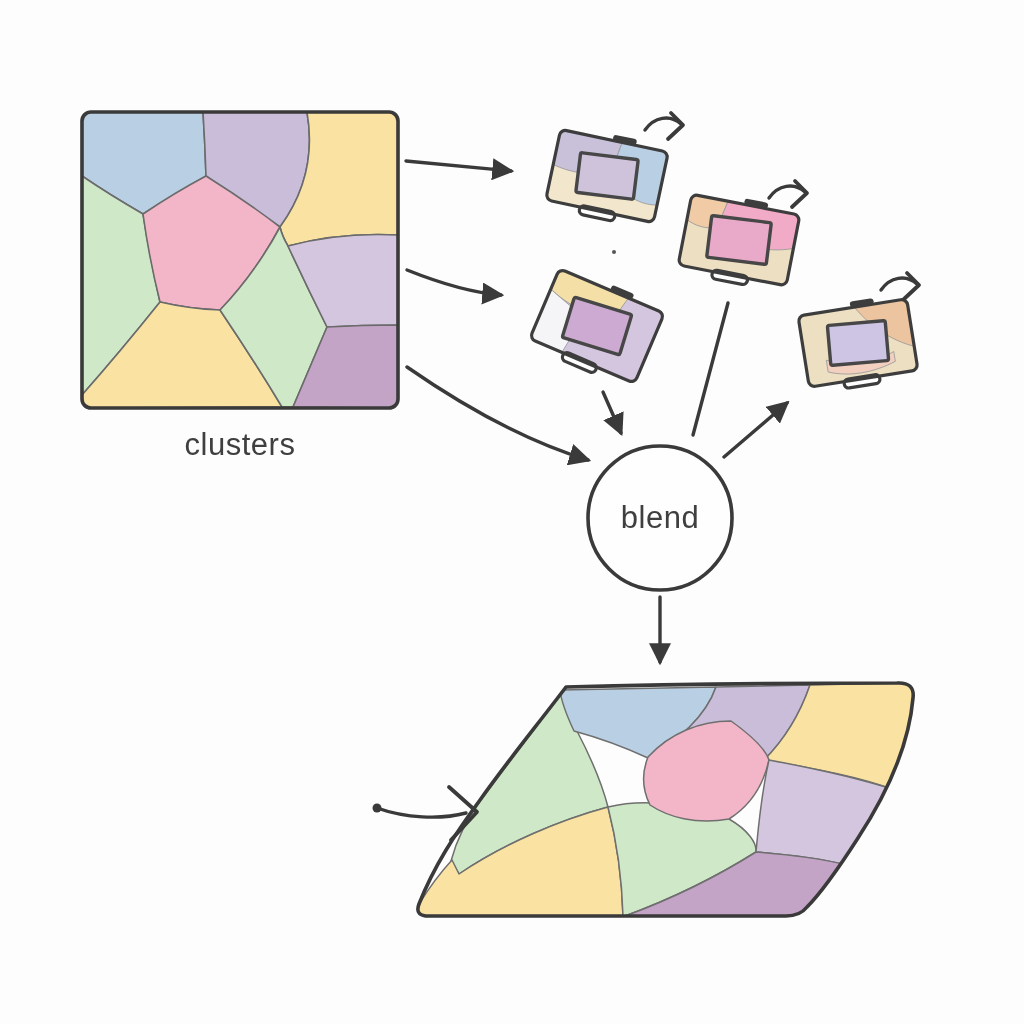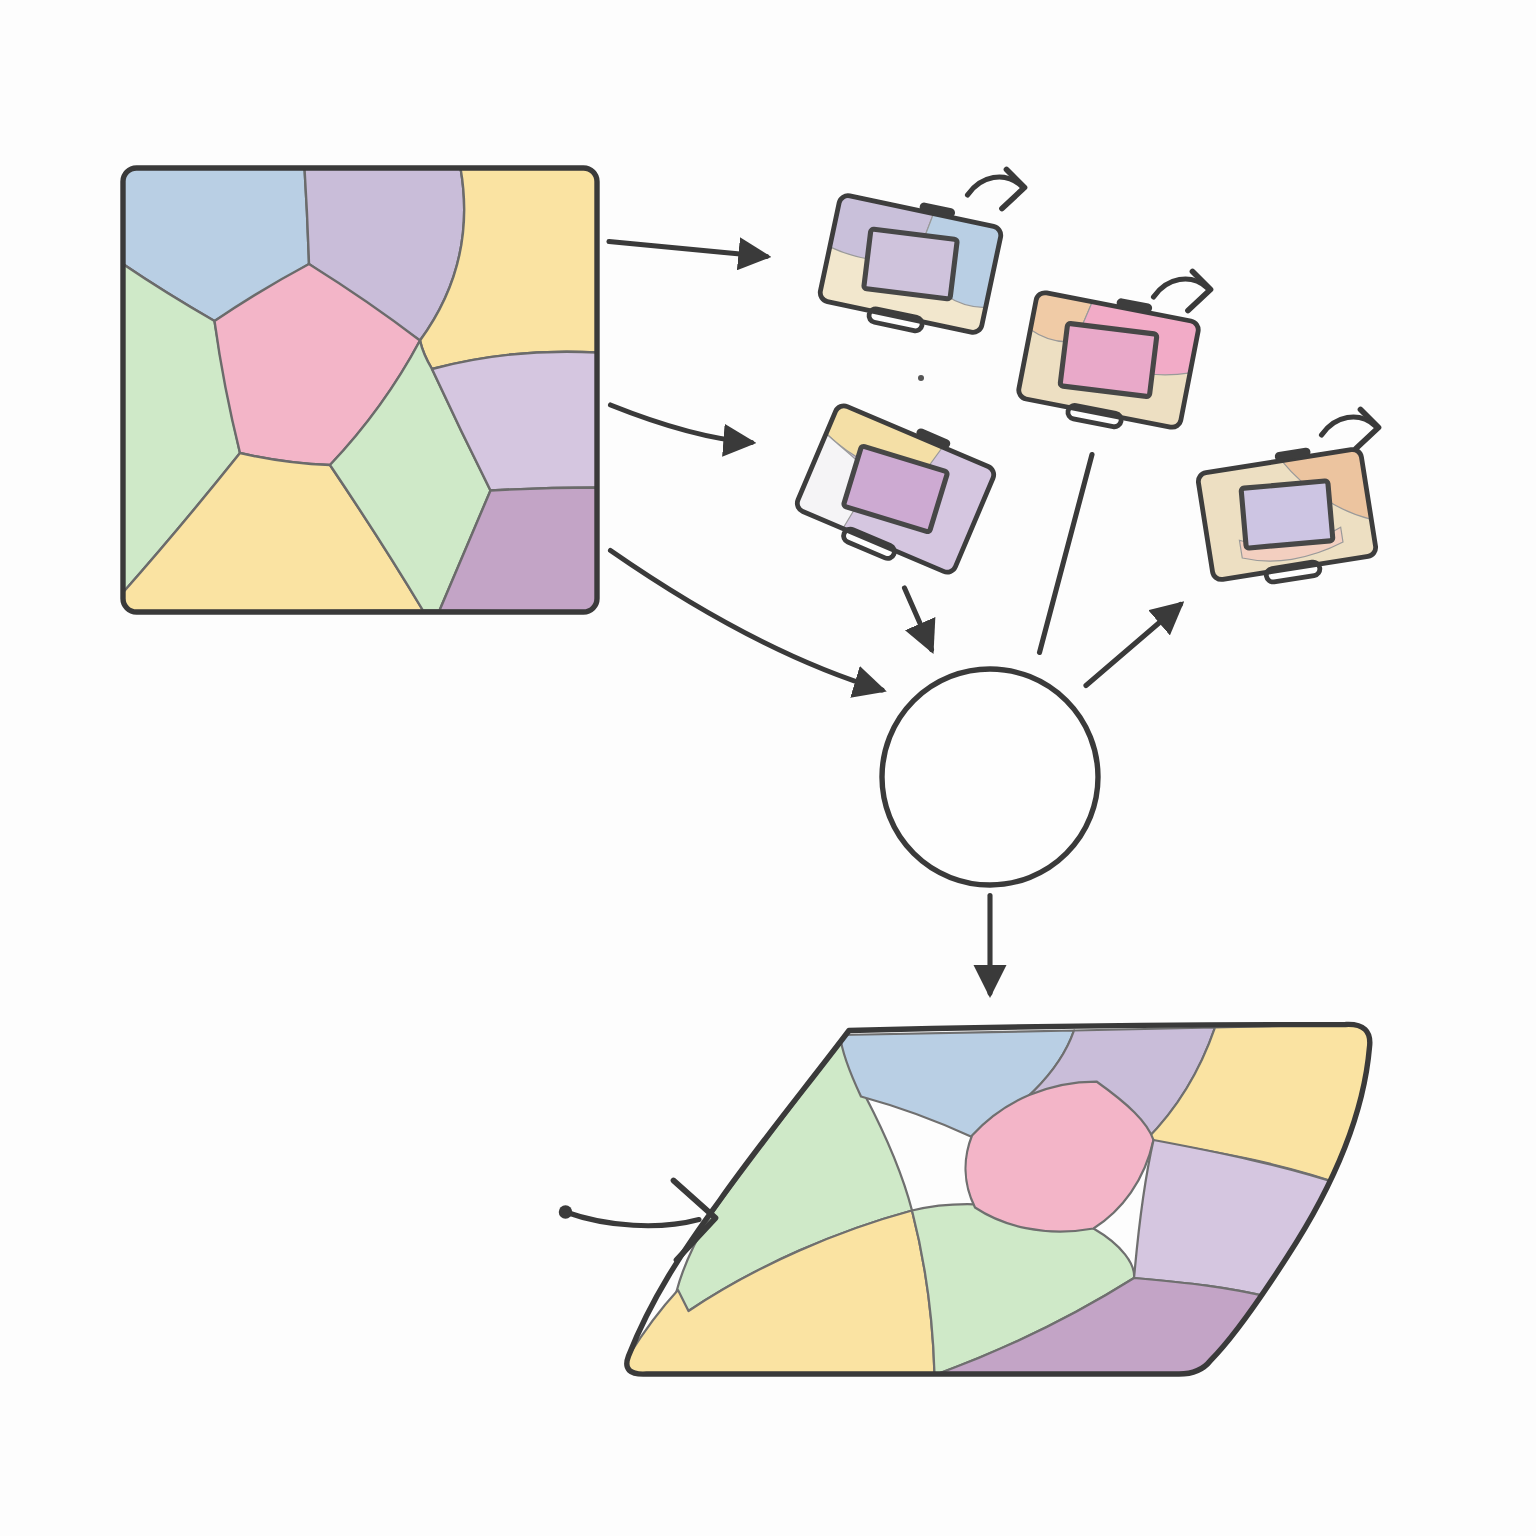--- a/index.html
+++ b/index.html
@@ -154,14 +154,16 @@
   </g>
   <path class="frame" d="M 566,687 C 680,684 795,683 897,683 Q 915,682 913,698 C 909,745 888,792 858,838 C 840,866 822,892 807,907 Q 800,916 786,916 L 431,916 Q 414,917 419,904 C 434,866 455,834 480,800 C 506,763 538,724 566,687 Z"></path>
 
   <g>
     <circle cx="377" cy="808" r="4.5" fill="#3a3a3a"></circle>
     <path class="conn" d="M 377,808 C 405,818 440,820 466,813"></path>
     <path class="chev" d="M 449,787 L 477,812 L 451,840"></path>
   </g>
 </svg>
 
+<div class="diagram-label label-clusters">clusters</div>
+<div class="diagram-label label-blend">blend</div>
 
 </div>
 
 </body></html>

